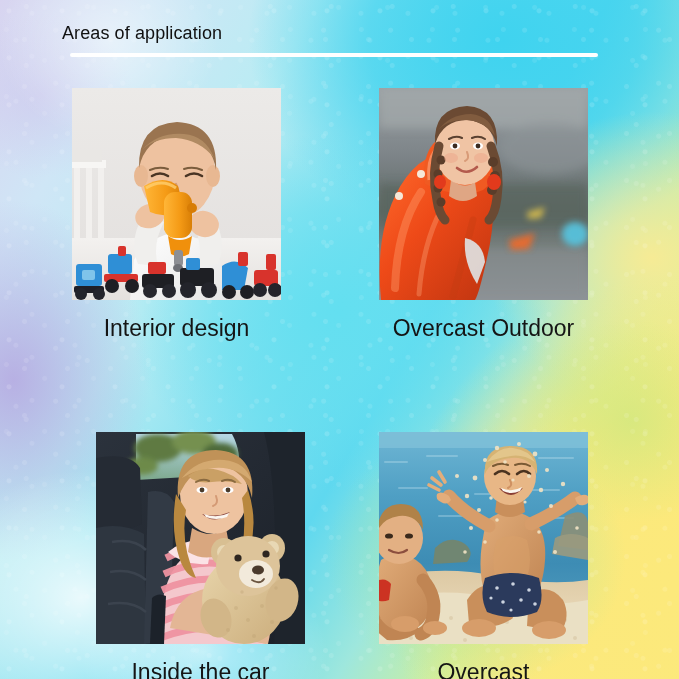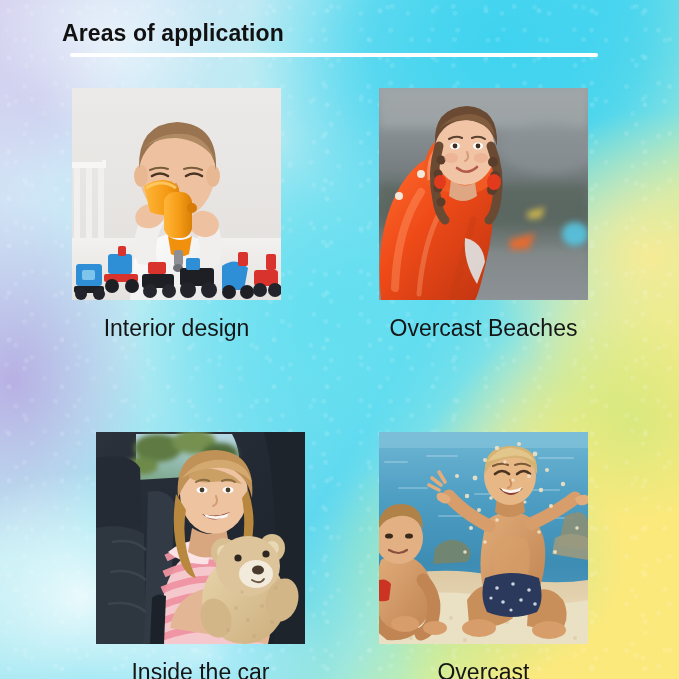--- a/index.html
+++ b/index.html
@@ -87,22 +87,22 @@
 
   
   .header {
     position: absolute;
     left: 62px;
     top: 18px;
     width: 540px;
     z-index: 5;
   }
   .header-title {
-    font-size: 23px;
-    font-weight: bold;
+    font-size: 18px;
+    font-weight: normal;
     color: #111111;
     letter-spacing: 0.1px;
     line-height: 30px;
     white-space: nowrap;
   }
   .header-rule {
     margin-top: 5px;
     margin-left: 8px;
     width: 528px;
     height: 4px;
@@ -353,21 +353,21 @@
             <path d="M70 51 q7 -4 13 -1" stroke="#5a4130" stroke-width="2.1" fill="none" stroke-linecap="round"></path>
             <path d="M93 50 q7 -3 13 1" stroke="#5a4130" stroke-width="2.1" fill="none" stroke-linecap="round"></path>
 
             <path d="M88 64 q3 7 -2 9" stroke="#d89b78" stroke-width="2" fill="none" stroke-linecap="round"></path>
             <path d="M78 80 q10 8 20 -1" stroke="#b35a4c" stroke-width="2.6" fill="none" stroke-linecap="round"></path>
 
             <ellipse cx="72" cy="70" rx="7" ry="5" fill="#eaa184" opacity="0.45"></ellipse>
             <ellipse cx="102" cy="70" rx="7" ry="5" fill="#eaa184" opacity="0.45"></ellipse>
           </svg>
         </div>
-        <div class="cell-caption">Overcast Beaches</div>
+        <div class="cell-caption">Overcast Outdoor</div>
       </div>
 
     </div>
 
     <div class="grid-row">
 
       <div class="cell">
         <div class="cell-photo">
           <svg viewBox="0 0 209 212" width="209" height="212" preserveAspectRatio="xMidYMid slice">
             <defs>

